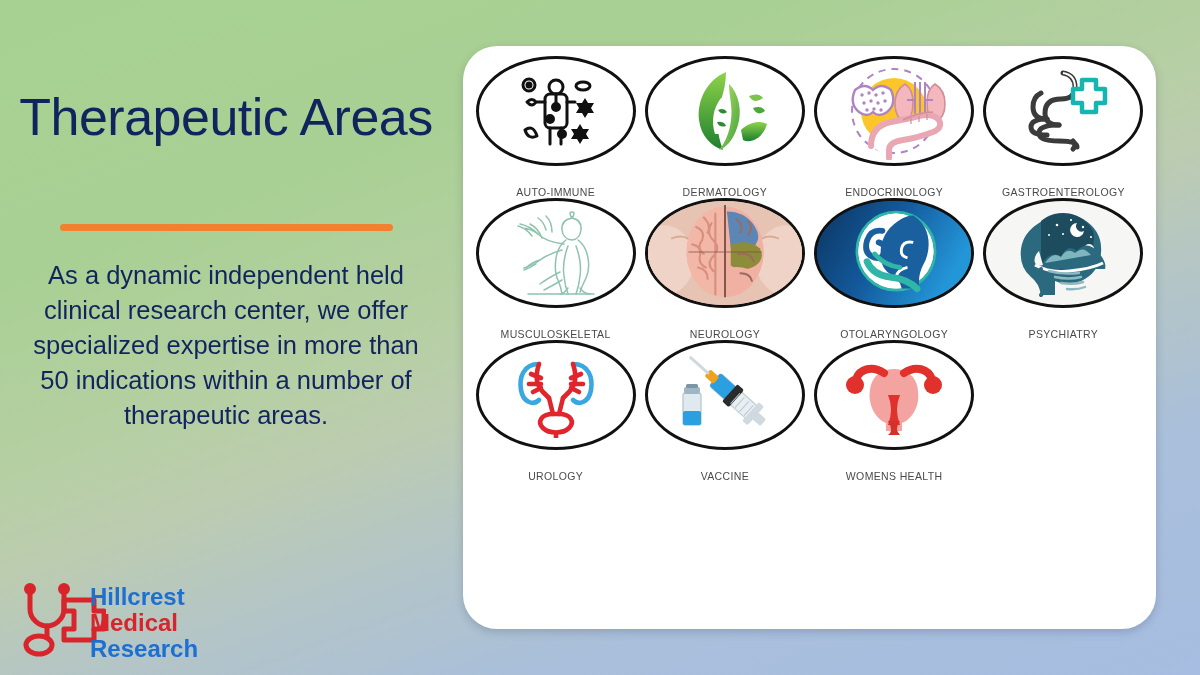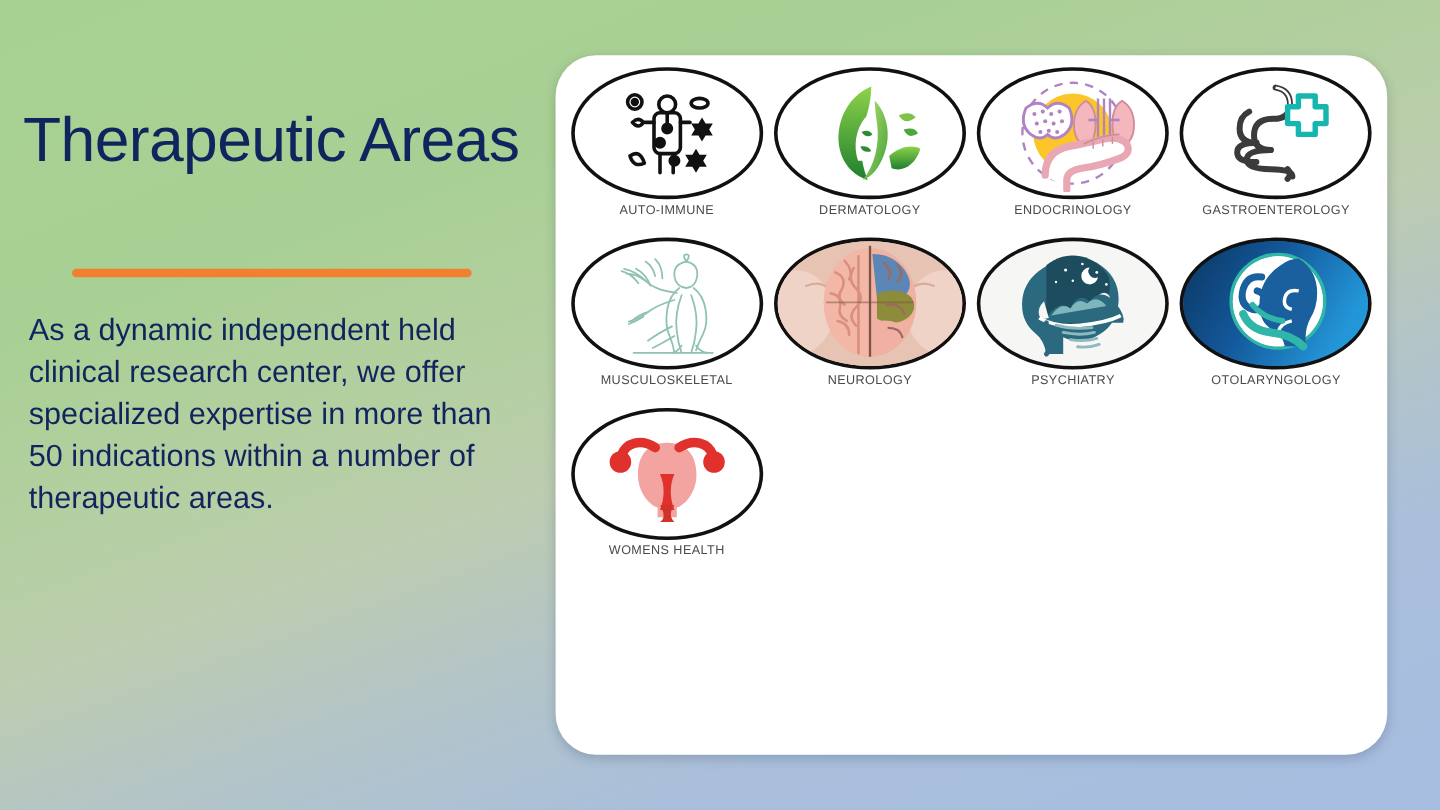--- a/index.html
+++ b/index.html
@@ -36,20 +36,21 @@
     position: absolute;
     left: 60px; top: 224px;
     width: 333px; height: 7px;
     background: #f2812f;
     border-radius: 4px;
   }
   #intro-text {
     position: absolute;
     left: 24px; top: 258px;
     width: 404px;
+    text-align: center;
     color: #12245e;
     font-size: 25.5px;
     line-height: 35px;
     font-weight: 400;
   }
 
   
   #logo {
     position: absolute;
     left: 18px; top: 583px;
@@ -98,21 +99,21 @@
     border-radius: 50%;
     background: #ffffff;
     overflow: hidden;
     position: relative;
     display: flex;
     align-items: center;
     justify-content: center;
   }
   .oval svg { display: block; }
   .tile-label {
-    margin-top: 3px;
+    margin-top: 20px;
     font-size: 10.5px;
     letter-spacing: 0.35px;
     color: #4a4a4a;
     text-transform: uppercase;
     text-align: center;
     white-space: nowrap;
   }
 </style>
 </head>
 <body>
@@ -120,20 +121,39 @@
 <div id="slide">
 
   <div id="left-panel">
 
     <div id="page-title">Therapeutic Areas</div>
 
     <div id="title-divider"></div>
 
     <div id="intro-text">As a dynamic independent held clinical research center, we offer specialized expertise in more than 50 indications within a number of therapeutic areas.</div>
 
+    <div id="logo">
+      <div id="logo-mark">
+        <svg width="88" height="82" viewBox="0 0 88 82">
+          <g fill="none" stroke="#d8252b" stroke-width="5" stroke-linecap="round" stroke-linejoin="round">
+            <path d="M12 7 L12 26 C12 37 22 43 29 43 C36 43 46 37 46 26 L46 7"></path>
+            <circle cx="12" cy="6" r="3.5" fill="#d8252b"></circle>
+            <circle cx="46" cy="6" r="3.5" fill="#d8252b"></circle>
+            <path d="M29 43 L29 54"></path>
+            <ellipse cx="21" cy="62" rx="13" ry="9"></ellipse>
+          </g>
+          <path d="M46 57 L46 46 L56 46 L56 28 L46 28 L46 17 L76 17 L76 28 L86 28 L86 46 L76 46 L76 57 Z" fill="none" stroke="#d8252b" stroke-width="5" stroke-linejoin="round"></path>
+        </svg>
+      </div>
+      <div id="logo-words">
+        <span class="logo-line-blue">Hillcrest</span>
+        <span class="logo-line-red">Medical</span>
+        <span class="logo-line-blue">Research</span>
+      </div>
+    </div>
   </div>
 
   <div id="icon-card">
     <div id="icon-grid">
 
       <div class="tile">
         <div class="oval">
           <svg width="86" height="78" viewBox="0 0 86 78">
             <g fill="none" stroke="#111" stroke-width="3" stroke-linecap="round" stroke-linejoin="round">
               <rect x="32" y="22" width="22" height="34" rx="5"></rect>
@@ -284,48 +304,20 @@
               <path d="M92 20 q8 6 4 14 M104 22 q6 8 0 14 M94 56 q12 -2 16 8 M96 76 q10 0 12 8"></path>
             </g>
             <path d="M80 5 L80 101" stroke="#7d5346" stroke-width="2"></path>
             <path d="M42 54 L118 54" stroke="#7d5346" stroke-width="1.6" opacity="0.5"></path>
           </svg>
         </div>
         <div class="tile-label">NEUROLOGY</div>
       </div>
 
       <div class="tile">
-        <div class="oval" style="background:#f6f6f4">
-          <svg width="116" height="92" viewBox="0 0 116 92">
-            <path d="M34 16 q22 -16 44 -4 q20 12 18 34 q-2 20 -20 28 q-14 6 -26 0 l0 14 -14 0 q-2 -12 -10 -18 q-12 -10 -10 -28 q2 -16 18 -26 z" fill="#2b6a7e"></path>
-            <path d="M36 14 a34 34 0 0 1 52 10 a34 34 0 0 1 -52 36 z" fill="#1c4c5e"></path>
-            <g fill="#ffffff">
-              <circle cx="52" cy="18" r="1.3"></circle>
-                <circle cx="66" cy="13" r="1.1"></circle>
-                <circle cx="78" cy="20" r="1.2"></circle>
-              <circle cx="58" cy="27" r="1"></circle>
-                <circle cx="86" cy="30" r="1.1"></circle>
-                <circle cx="44" cy="28" r="1"></circle>
-              <path d="M72 16 a7 7 0 1 0 7 8 a5.5 5.5 0 0 1 -7 -8 z"></path>
-            </g>
-            <circle cx="84" cy="42" r="5" fill="#f2f2ee"></circle>
-            <path d="M36 58 q10 -16 20 -8 q6 -14 16 -6 q10 -12 22 2 q8 10 6 16 l-64 0 z" fill="#2b6a7e"></path>
-            <path d="M40 56 q8 -12 16 -6 q6 -10 14 -4 q8 -8 16 2 z" fill="#7fb6bd"></path>
-            <path d="M30 58 q14 8 34 6 q22 -2 34 -8" fill="none" stroke="#ffffff" stroke-width="3"></path>
-            <g fill="none" stroke="#8fb9c0" stroke-width="2.4" stroke-linecap="round">
-              <path d="M44 64 q14 4 30 2 M50 70 q14 3 26 0 M56 76 q12 2 22 -1 M62 82 q10 1 18 -2"></path>
-            </g>
-            <path d="M34 44 q-6 6 -4 12 q2 4 8 2" fill="#f6f6f4"></path>
-            <path d="M36 62 q-2 10 2 16 q2 6 -2 10" fill="none" stroke="#2b6a7e" stroke-width="4" stroke-linecap="round"></path>
-          </svg>
-        </div>
-        <div class="tile-label">PSYCHIATRY</div>
-      </div>
-
-      <div class="tile">
         <div class="oval" style="background:linear-gradient(110deg,#0d3a63 0%,#11558f 45%,#1f8fd0 100%)">
           <svg width="160" height="110" viewBox="0 0 160 110">
             <defs>
               <linearGradient id="gEnt" x1="0" y1="0" x2="1" y2="0.4">
                 <stop offset="0%" stop-color="#0b3560"></stop>
                   <stop offset="50%" stop-color="#13589a"></stop>
                   <stop offset="100%" stop-color="#2396d8"></stop>
               </linearGradient>
             </defs>
             <rect width="160" height="110" fill="url(#gEnt)"></rect>
@@ -336,22 +328,93 @@
             <path d="M100 44 q-10 -2 -12 6 q-2 8 6 10" fill="none" stroke="#ffffff" stroke-width="3"></path>
             <path d="M94 70 q-10 2 -12 10" fill="none" stroke="#ffffff" stroke-width="3"></path>
             <path d="M68 32 q-12 -2 -16 10 q-4 14 8 18 q8 2 10 -6 q2 -8 -6 -10" fill="none" stroke="#1a5f9e" stroke-width="6" stroke-linecap="round"></path>
             <path d="M52 64 q6 14 24 16 q18 2 28 12" fill="none" stroke="#2fb6a8" stroke-width="7" stroke-linecap="round"></path>
             <path d="M60 56 q10 12 26 14" fill="none" stroke="#2fb6a8" stroke-width="5" stroke-linecap="round"></path>
           </svg>
         </div>
         <div class="tile-label">OTOLARYNGOLOGY</div>
       </div>
 
-
-
+      <div class="tile">
+        <div class="oval" style="background:#f6f6f4">
+          <svg width="116" height="92" viewBox="0 0 116 92">
+            <path d="M34 16 q22 -16 44 -4 q20 12 18 34 q-2 20 -20 28 q-14 6 -26 0 l0 14 -14 0 q-2 -12 -10 -18 q-12 -10 -10 -28 q2 -16 18 -26 z" fill="#2b6a7e"></path>
+            <path d="M36 14 a34 34 0 0 1 52 10 a34 34 0 0 1 -52 36 z" fill="#1c4c5e"></path>
+            <g fill="#ffffff">
+              <circle cx="52" cy="18" r="1.3"></circle>
+                <circle cx="66" cy="13" r="1.1"></circle>
+                <circle cx="78" cy="20" r="1.2"></circle>
+              <circle cx="58" cy="27" r="1"></circle>
+                <circle cx="86" cy="30" r="1.1"></circle>
+                <circle cx="44" cy="28" r="1"></circle>
+              <path d="M72 16 a7 7 0 1 0 7 8 a5.5 5.5 0 0 1 -7 -8 z"></path>
+            </g>
+            <circle cx="84" cy="42" r="5" fill="#f2f2ee"></circle>
+            <path d="M36 58 q10 -16 20 -8 q6 -14 16 -6 q10 -12 22 2 q8 10 6 16 l-64 0 z" fill="#2b6a7e"></path>
+            <path d="M40 56 q8 -12 16 -6 q6 -10 14 -4 q8 -8 16 2 z" fill="#7fb6bd"></path>
+            <path d="M30 58 q14 8 34 6 q22 -2 34 -8" fill="none" stroke="#ffffff" stroke-width="3"></path>
+            <g fill="none" stroke="#8fb9c0" stroke-width="2.4" stroke-linecap="round">
+              <path d="M44 64 q14 4 30 2 M50 70 q14 3 26 0 M56 76 q12 2 22 -1 M62 82 q10 1 18 -2"></path>
+            </g>
+            <path d="M34 44 q-6 6 -4 12 q2 4 8 2" fill="#f6f6f4"></path>
+            <path d="M36 62 q-2 10 2 16 q2 6 -2 10" fill="none" stroke="#2b6a7e" stroke-width="4" stroke-linecap="round"></path>
+          </svg>
+        </div>
+        <div class="tile-label">PSYCHIATRY</div>
+      </div>
+
+
+      <div class="tile">
+        <div class="oval">
+          <svg width="94" height="86" viewBox="0 0 94 86">
+            <g fill="none" stroke="#3aa7e0" stroke-width="4.6" stroke-linecap="round" stroke-linejoin="round">
+              <path d="M30 12 C 14 12, 10 26, 12 38 C 14 50, 24 54, 30 48"></path>
+              <path d="M64 12 C 80 12, 84 26, 82 38 C 80 50, 70 54, 64 48"></path>
+            </g>
+            <g fill="none" stroke="#e0262c" stroke-width="4.6" stroke-linecap="round" stroke-linejoin="round">
+              <path d="M30 12 C 26 24, 28 34, 34 40 L40 46"></path>
+              <path d="M64 12 C 68 24, 66 34, 60 40 L54 46"></path>
+              <path d="M22 22 L32 26 M20 32 L32 32 M24 40 L32 36"></path>
+              <path d="M72 22 L62 26 M74 32 L62 32 M70 40 L62 36"></path>
+              <path d="M40 46 L44 62 M54 46 L50 62"></path>
+              <path d="M44 62 C 32 62, 28 70, 34 76 C 40 82, 54 82, 60 76 C 66 70, 62 62, 50 62 Z"></path>
+              <path d="M47 82 L47 86"></path>
+            </g>
+          </svg>
+        </div>
+        <div class="tile-label">UROLOGY</div>
+      </div>
+
+      <div class="tile">
+        <div class="oval">
+          <svg width="104" height="84" viewBox="0 0 104 84">
+            <rect x="10" y="40" width="18" height="32" rx="2.5" fill="#dfe9ef" stroke="#b9cad4" stroke-width="1.4"></rect>
+            <rect x="10" y="58" width="18" height="14" rx="2" fill="#2b9fe0"></rect>
+            <rect x="11" y="34" width="16" height="7" rx="2" fill="#9fb6c4"></rect>
+            <rect x="13" y="31" width="12" height="4" rx="1.5" fill="#7d95a5"></rect>
+            <g transform="rotate(42 60 42)">
+              <rect x="36" y="34" width="52" height="17" rx="3" fill="#e8eef2" stroke="#c2ced6" stroke-width="1.2"></rect>
+              <rect x="36" y="34" width="22" height="17" rx="3" fill="#2b9fe0"></rect>
+              <rect x="56" y="31" width="9" height="23" rx="2" fill="#2b2b2b"></rect>
+              <rect x="84" y="30" width="7" height="25" rx="2" fill="#cfd9df"></rect>
+              <rect x="89" y="38" width="12" height="9" rx="2" fill="#cfd9df"></rect>
+              <rect x="26" y="38" width="12" height="9" rx="2" fill="#f0a21e"></rect>
+              <rect x="2" y="41" width="26" height="3" rx="1.5" fill="#cfd9df"></rect>
+              <g stroke="#b9c7cf" stroke-width="1">
+                  <path d="M64 36 L64 50 M70 36 L70 50 M76 36 L76 50 M82 36 L82 50"></path>
+                </g>
+            </g>
+          </svg>
+        </div>
+        <div class="tile-label">VACCINE</div>
+      </div>
 
       <div class="tile">
         <div class="oval">
           <svg width="108" height="80" viewBox="0 0 108 80">
             <path d="M54 14 C 34 14, 28 30, 30 46 C 32 58, 40 66, 46 68 l0 8 16 0 0 -8 c 6 -2 14 -10 16 -22 C 80 30, 74 14, 54 14 Z" fill="#ea5a52" opacity="0.55"></path>
             <g fill="none" stroke="#e0312c" stroke-width="8" stroke-linecap="round" stroke-linejoin="round">
               <path d="M44 18 C 32 10, 20 14, 16 24"></path>
               <path d="M64 18 C 76 10, 88 14, 92 24"></path>
             </g>
             <circle cx="15" cy="30" r="9" fill="#e0312c"></circle>

